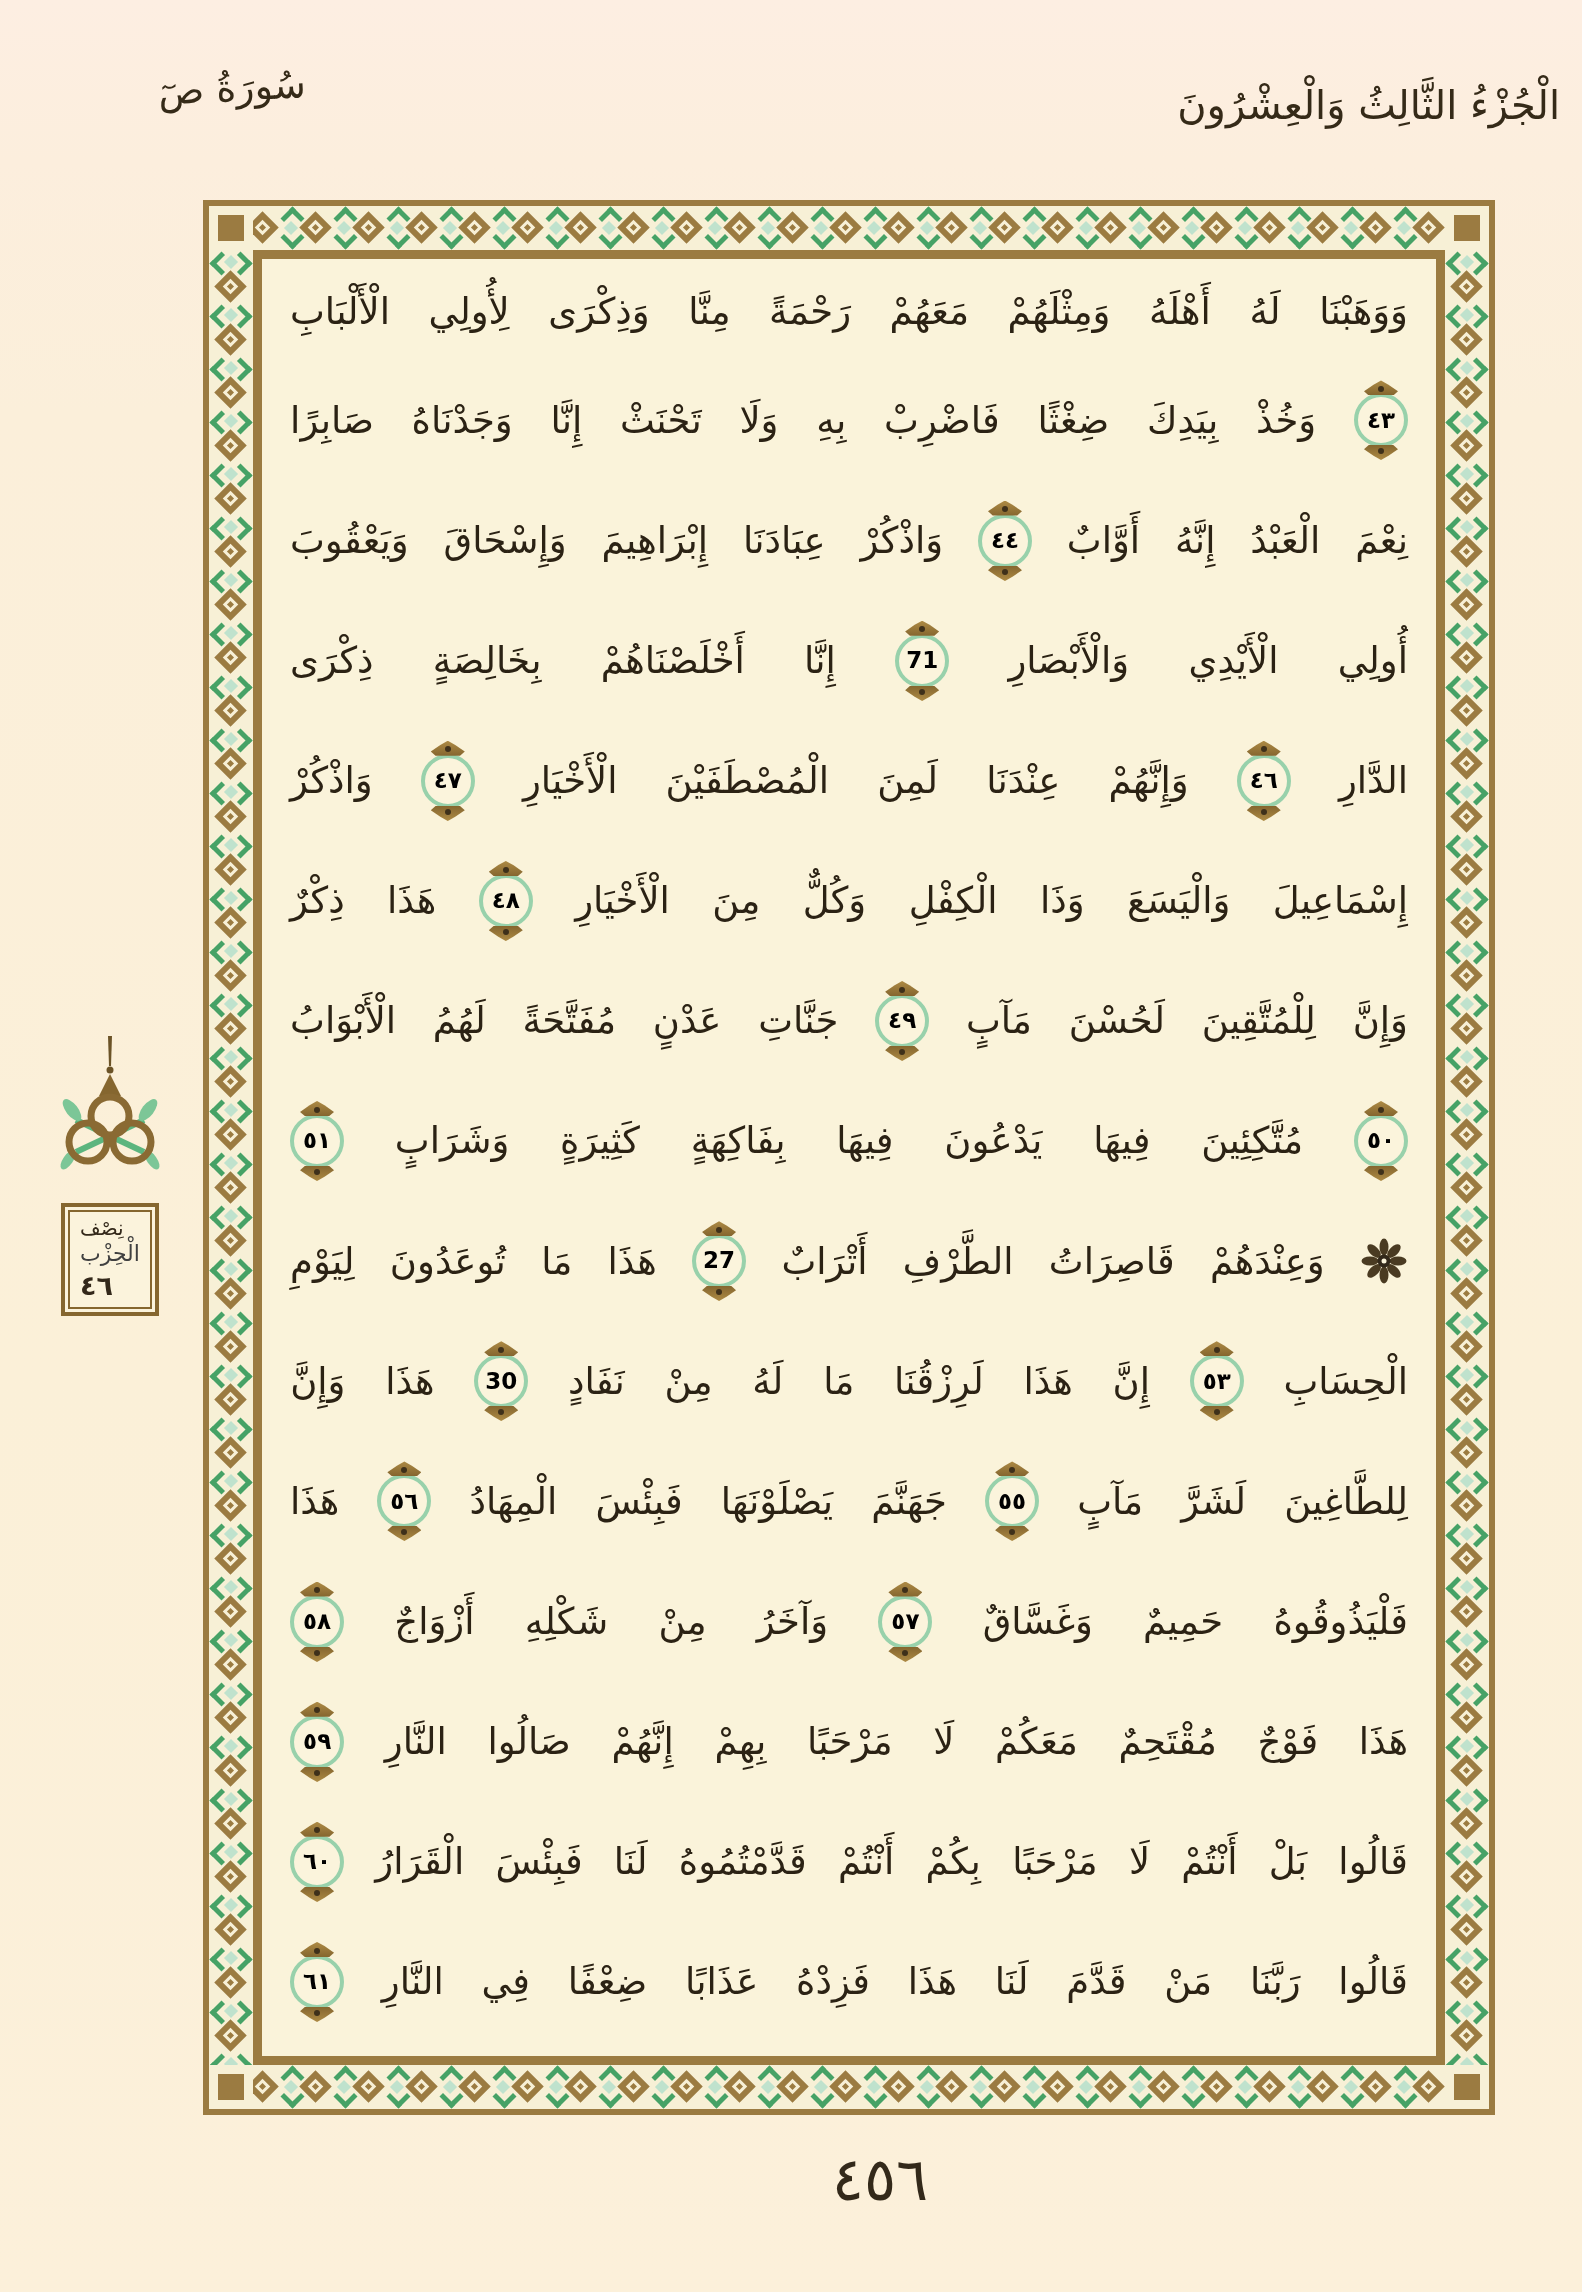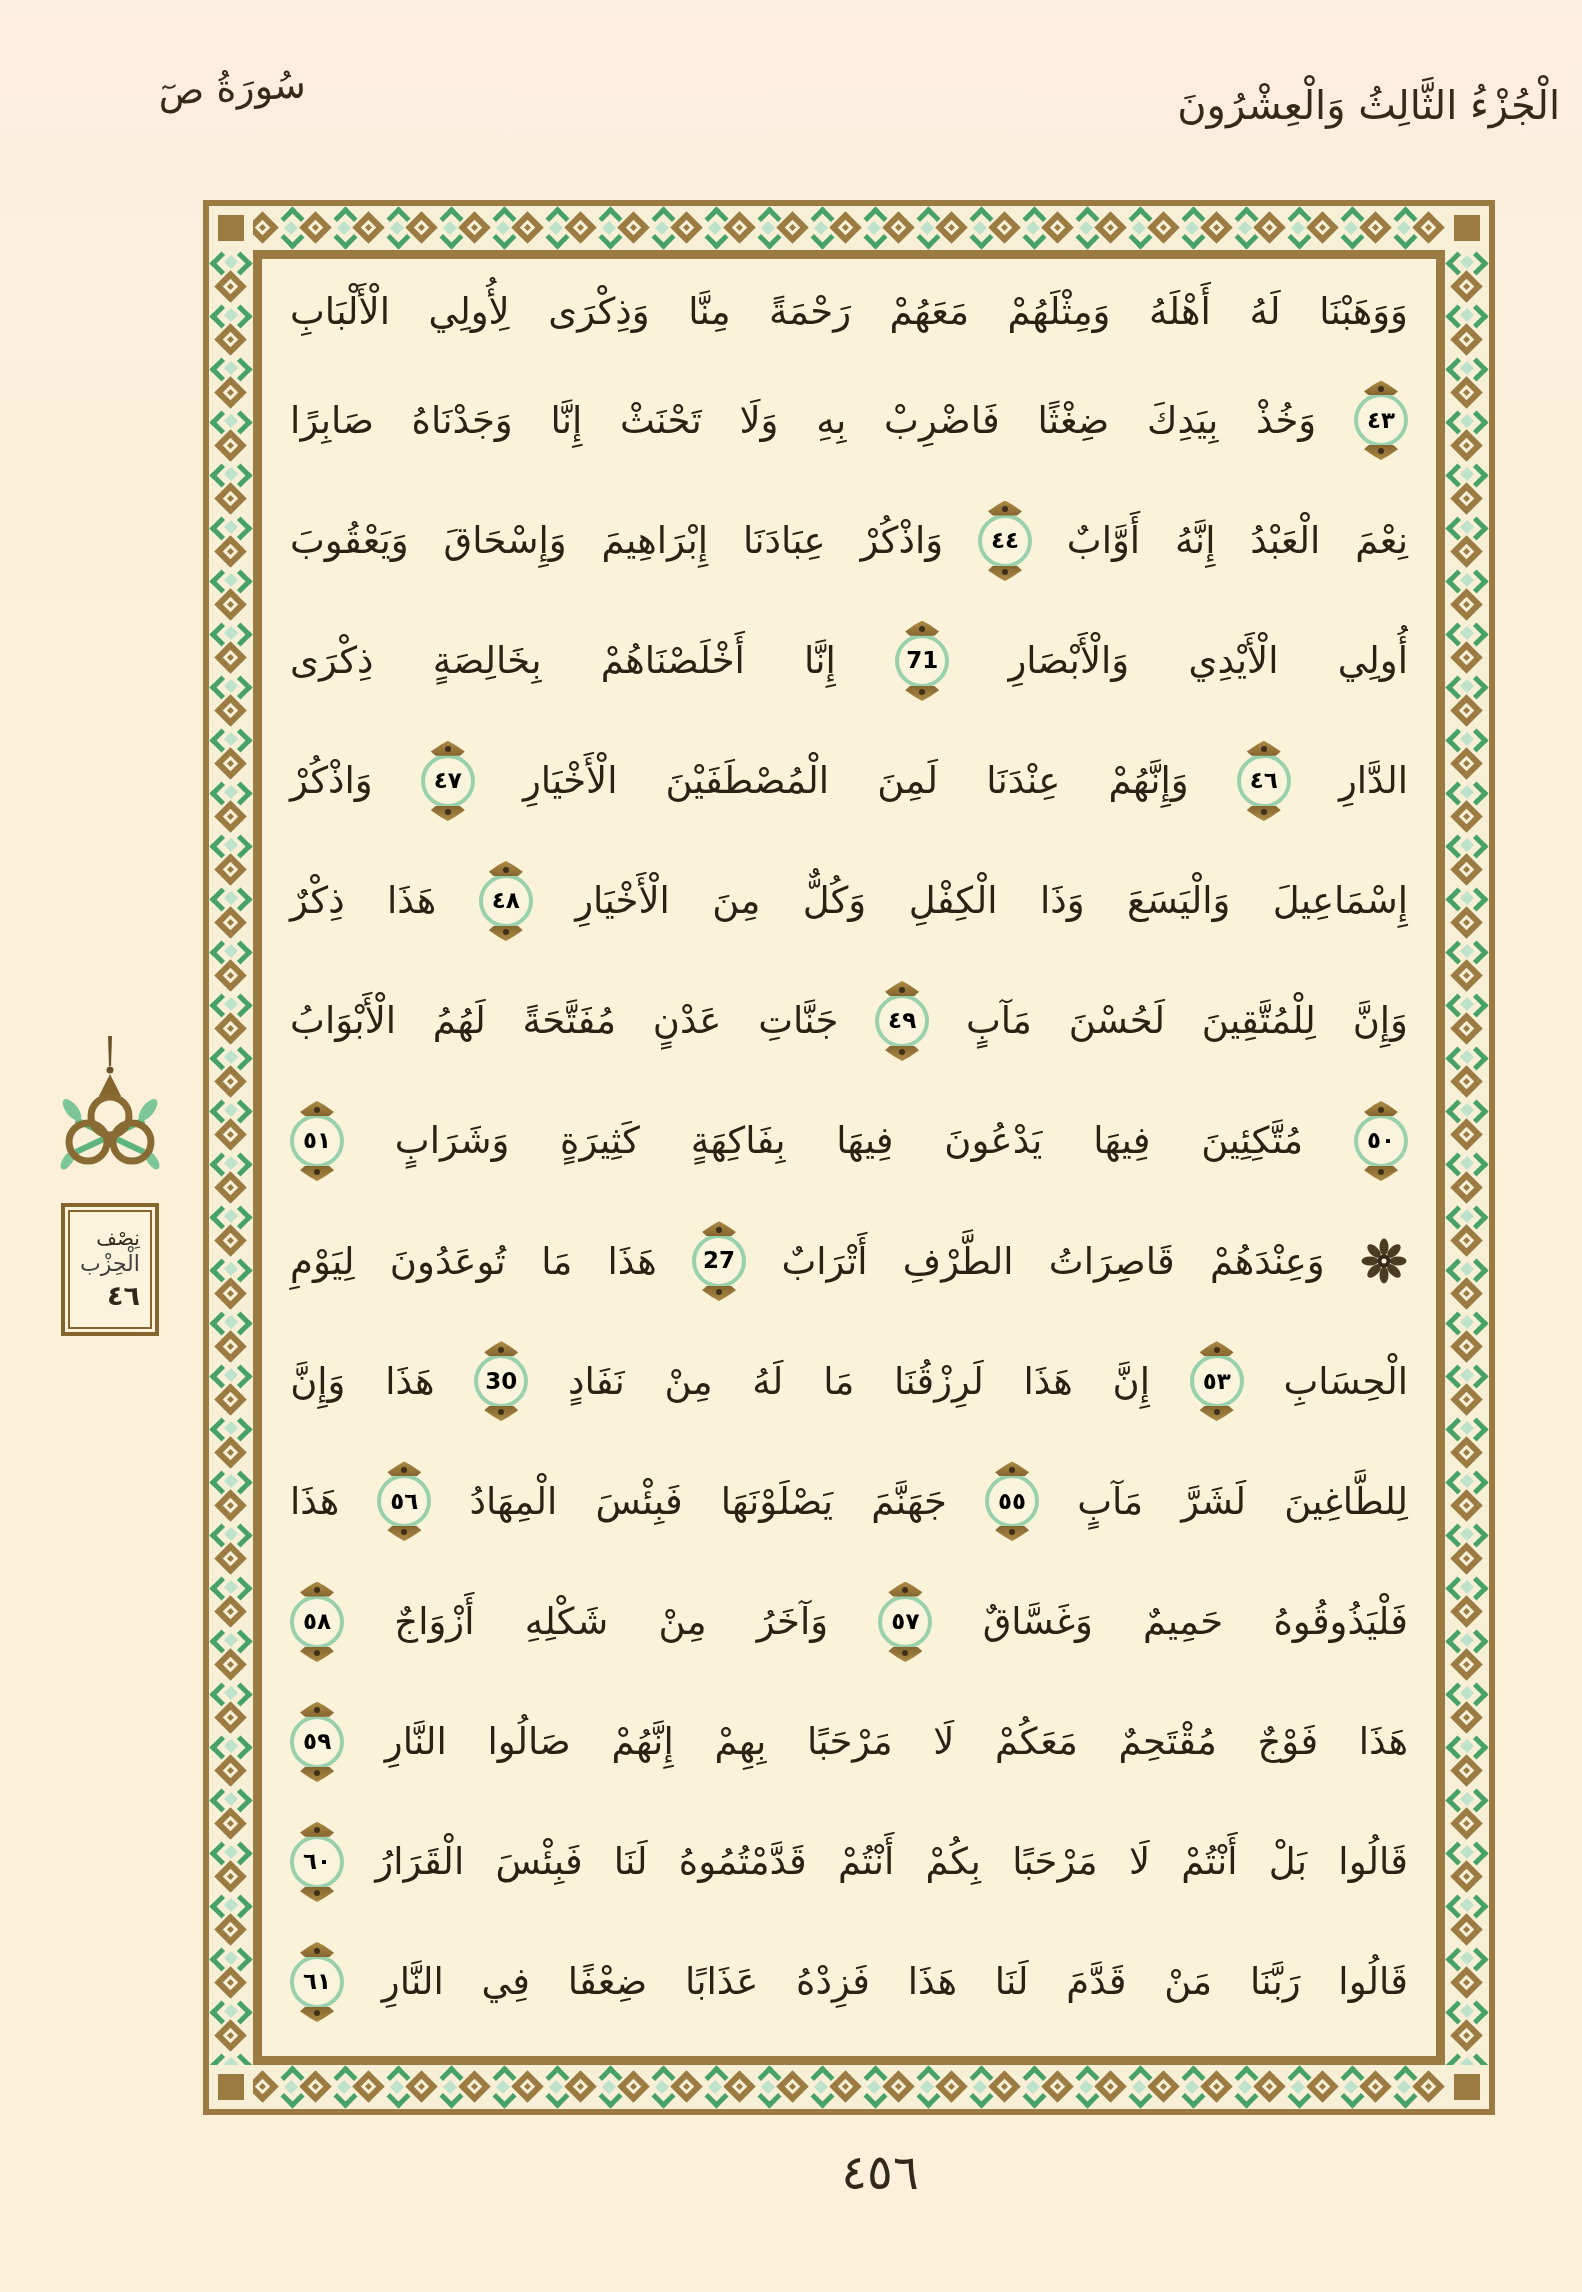--- a/index.html
+++ b/index.html
@@ -9,21 +9,21 @@
   *{margin:0;padding:0;box-sizing:content-box}
   html,body{background:#fceede}
   .page{
     position:relative; width:1582px; height:2292px; overflow:hidden;
     font-family:"DejaVu Sans", sans-serif; color:var(--ink);
     background:linear-gradient(180deg,#fdeee2 0%,#fceedd 7%,#fbefda 18%,#fbf0d8 60%,#fcf0da 100%);
   }
   
   .surah-title{position:absolute;left:158px;top:66px;font-size:38px;color:#352a18;transform:rotate(-3deg);white-space:nowrap}
   .juz-title{position:absolute;right:22px;top:82px;font-size:40px;color:#352a18;white-space:nowrap}
-  .page-num{position:absolute;top:2144px;left:780px;width:200px;text-align:center;font-size:48px;color:#33291a;direction:rtl}
+  .page-num{position:absolute;top:2144px;left:780px;width:200px;text-align:center;font-size:60px;color:#33291a;direction:rtl}
   
   .frame{position:absolute;left:203px;top:200px;width:1280px;height:1903px;border:6px solid var(--gold);background:var(--band-bg)}
   .band{position:absolute;display:flex;overflow:hidden}
   .band-top{top:0;left:44px;right:44px;height:44px}
   .band-bottom{bottom:0;left:44px;right:44px;height:44px}
   .band-left{top:44px;bottom:44px;left:0;width:44px;flex-direction:column}
   .band-right{top:44px;bottom:44px;right:0;width:44px;flex-direction:column}
   .cell{position:relative;flex:none;display:block}
   .band-top .cell,.band-bottom .cell{width:53px;height:44px}
   .band-left .cell,.band-right .cell{width:44px;height:53px}
@@ -53,21 +53,21 @@
   .fin{position:relative;width:34px;height:15px;background:linear-gradient(#ad8a44,#85662f);
        clip-path:polygon(50% 0%,72% 28%,100% 72%,86% 100%,14% 100%,0% 72%,28% 28%)}
   .fin::after{content:"";position:absolute;left:50%;top:58%;width:6px;height:6px;margin:-3px 0 0 -3px;background:#3e301a;border-radius:50%}
   .fb{transform:scaleY(-1)}
   .circ{width:46px;height:46px;border-radius:50%;border:4px solid var(--ring);background:#fbf4dc;
         color:#000000;font-size:23px;font-weight:bold;display:flex;align-items:center;justify-content:center;margin:-2px 0}
   .rub{display:inline-flex;flex:none;align-items:center}
   
   .hizb-marker{position:absolute;left:42px;top:1034px;width:136px;display:flex;flex-direction:column;align-items:center}
   .hizb-box{margin-top:4px;border:4px solid var(--gold-dark);background:#fbf3dc;padding:3px}
-  .hizb-box-in{border:2px solid var(--gold-dark);padding:14px 10px;text-align:right;direction:rtl}
+  .hizb-box-in{border:2px solid var(--gold-dark);padding:4px 10px;text-align:left;direction:rtl}
   .hizb-l1{font-size:20px;color:#33281a;line-height:1.2}
   .hizb-l2{font-size:22px;color:#404040;line-height:1.25}
   .hizb-n{font-size:27px;font-weight:bold;color:#33281a;line-height:1.3}
 </style>
 </head>
 <body>
 
 <div class="page">
 
   <div class="surah-title">سُورَةُ صٓ</div>

